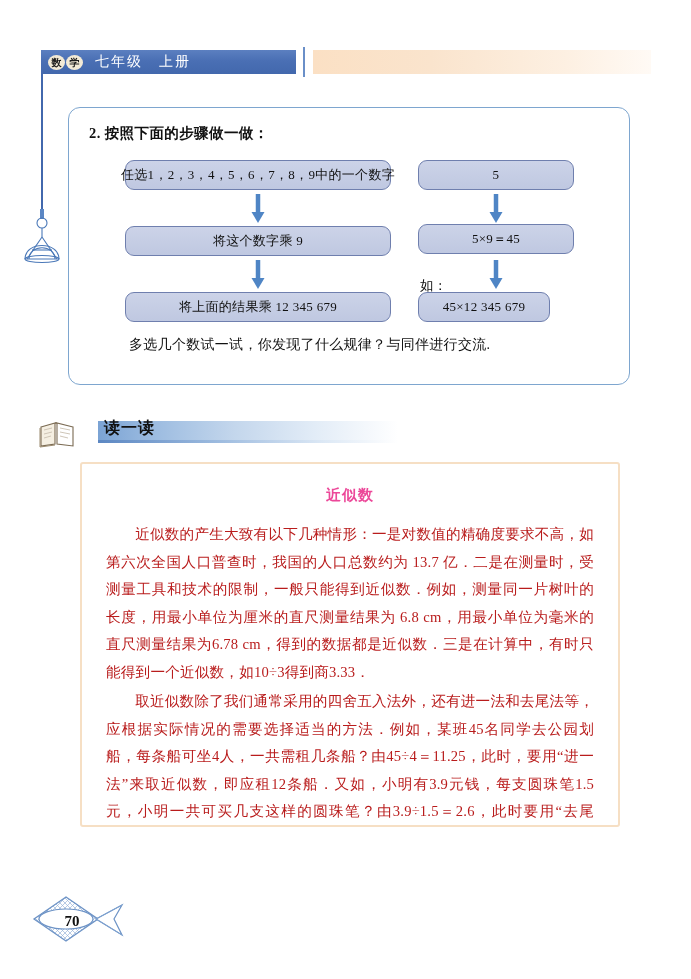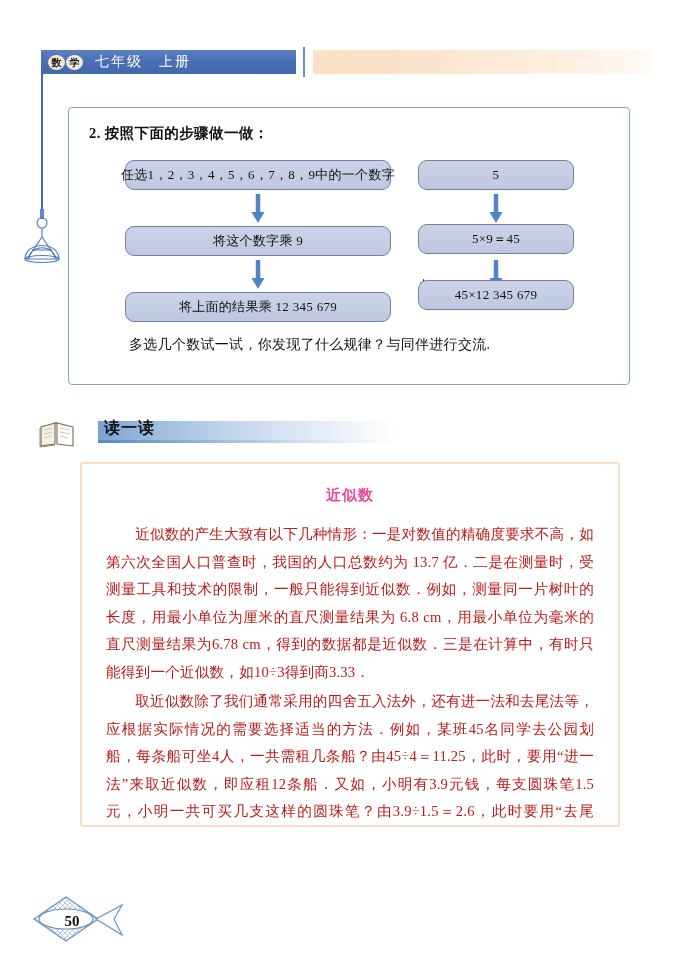--- a/index.html
+++ b/index.html
@@ -91,21 +91,21 @@
   }
 
   
   #exercise-panel {
     position: absolute;
     left: 68px;
     top: 107px;
     width: 562px;
     height: 278px;
     border: 1.6px solid #7ea6cf;
-    border-radius: 4px;
+    border-radius: 12px;
     box-sizing: border-box;
     background: #ffffff;
   }
   #ex-heading {
     position: absolute;
     left: 20px;
     top: 16px;
     font-size: 14.5px;
     color: #111;
     font-weight: bold;
@@ -337,21 +337,21 @@
 
   <div class="fc-box" style="left:349px; top:116px; width:156px; height:30px;">5×9＝45</div>
 
   <div class="fc-arrow" style="left:420px; top:152px;">
     <svg width="14" height="30" viewBox="0 0 14 30">
       <path d="M7 0 L7 20" stroke="#4f85c5" stroke-width="4.5" fill="none"></path>
       <path d="M0.5 18 L13.5 18 L7 29 Z" fill="#4f85c5"></path>
     </svg>
   </div>
 
-  <div class="fc-box" style="left:349px; top:172px; width:156px; height:30px;">45×12 345 679</div>
+  <div class="fc-box" style="left:349px; top:184px; width:132px; height:30px;">45×12 345 679</div>
 
   <div id="ex-footnote">多选几个数试一试，你发现了什么规律？与同伴进行交流.</div>
 </div>
 
 <div id="read-header">
   <div id="book-icon">
     <svg width="38" height="30" viewBox="0 0 38 30">
       <path d="M3 8 L17 4 L17 25 L3 27 Z" fill="#f5efe2" stroke="#7a6a52" stroke-width="1.1"></path>
       <path d="M35 8 L19 4 L19 25 L35 27 Z" fill="#ffffff" stroke="#7a6a52" stroke-width="1.1"></path>
       <path d="M17 4 L19 4" stroke="#7a6a52" stroke-width="1.4"></path>
@@ -378,13 +378,13 @@
       <pattern id="mesh" width="5" height="5" patternUnits="userSpaceOnUse">
         <path d="M0 0 L5 5 M5 0 L0 5" stroke="#9ab5da" stroke-width="0.7" fill="none"></path>
       </pattern>
     </defs>
     <path d="M36 4 L68 26 L36 48 L4 26 Z" fill="url(#mesh)" stroke="#6d93c6" stroke-width="1.3"></path>
     <ellipse cx="36" cy="26" rx="27" ry="10" fill="#ffffff" stroke="#6d93c6" stroke-width="1.2"></ellipse>
     <path d="M66 26 L92 12 L84 26 L92 42 Z" fill="#ffffff" stroke="#6d93c6" stroke-width="1.2"></path>
     <path d="M66 26 L92 12 M66 26 L92 42" stroke="#7fa3d0" stroke-width="0.9" fill="none"></path>
   </svg>
 </div>
-<div id="page-number">50</div>
+<div id="page-number">70</div>
 
 </body></html>

